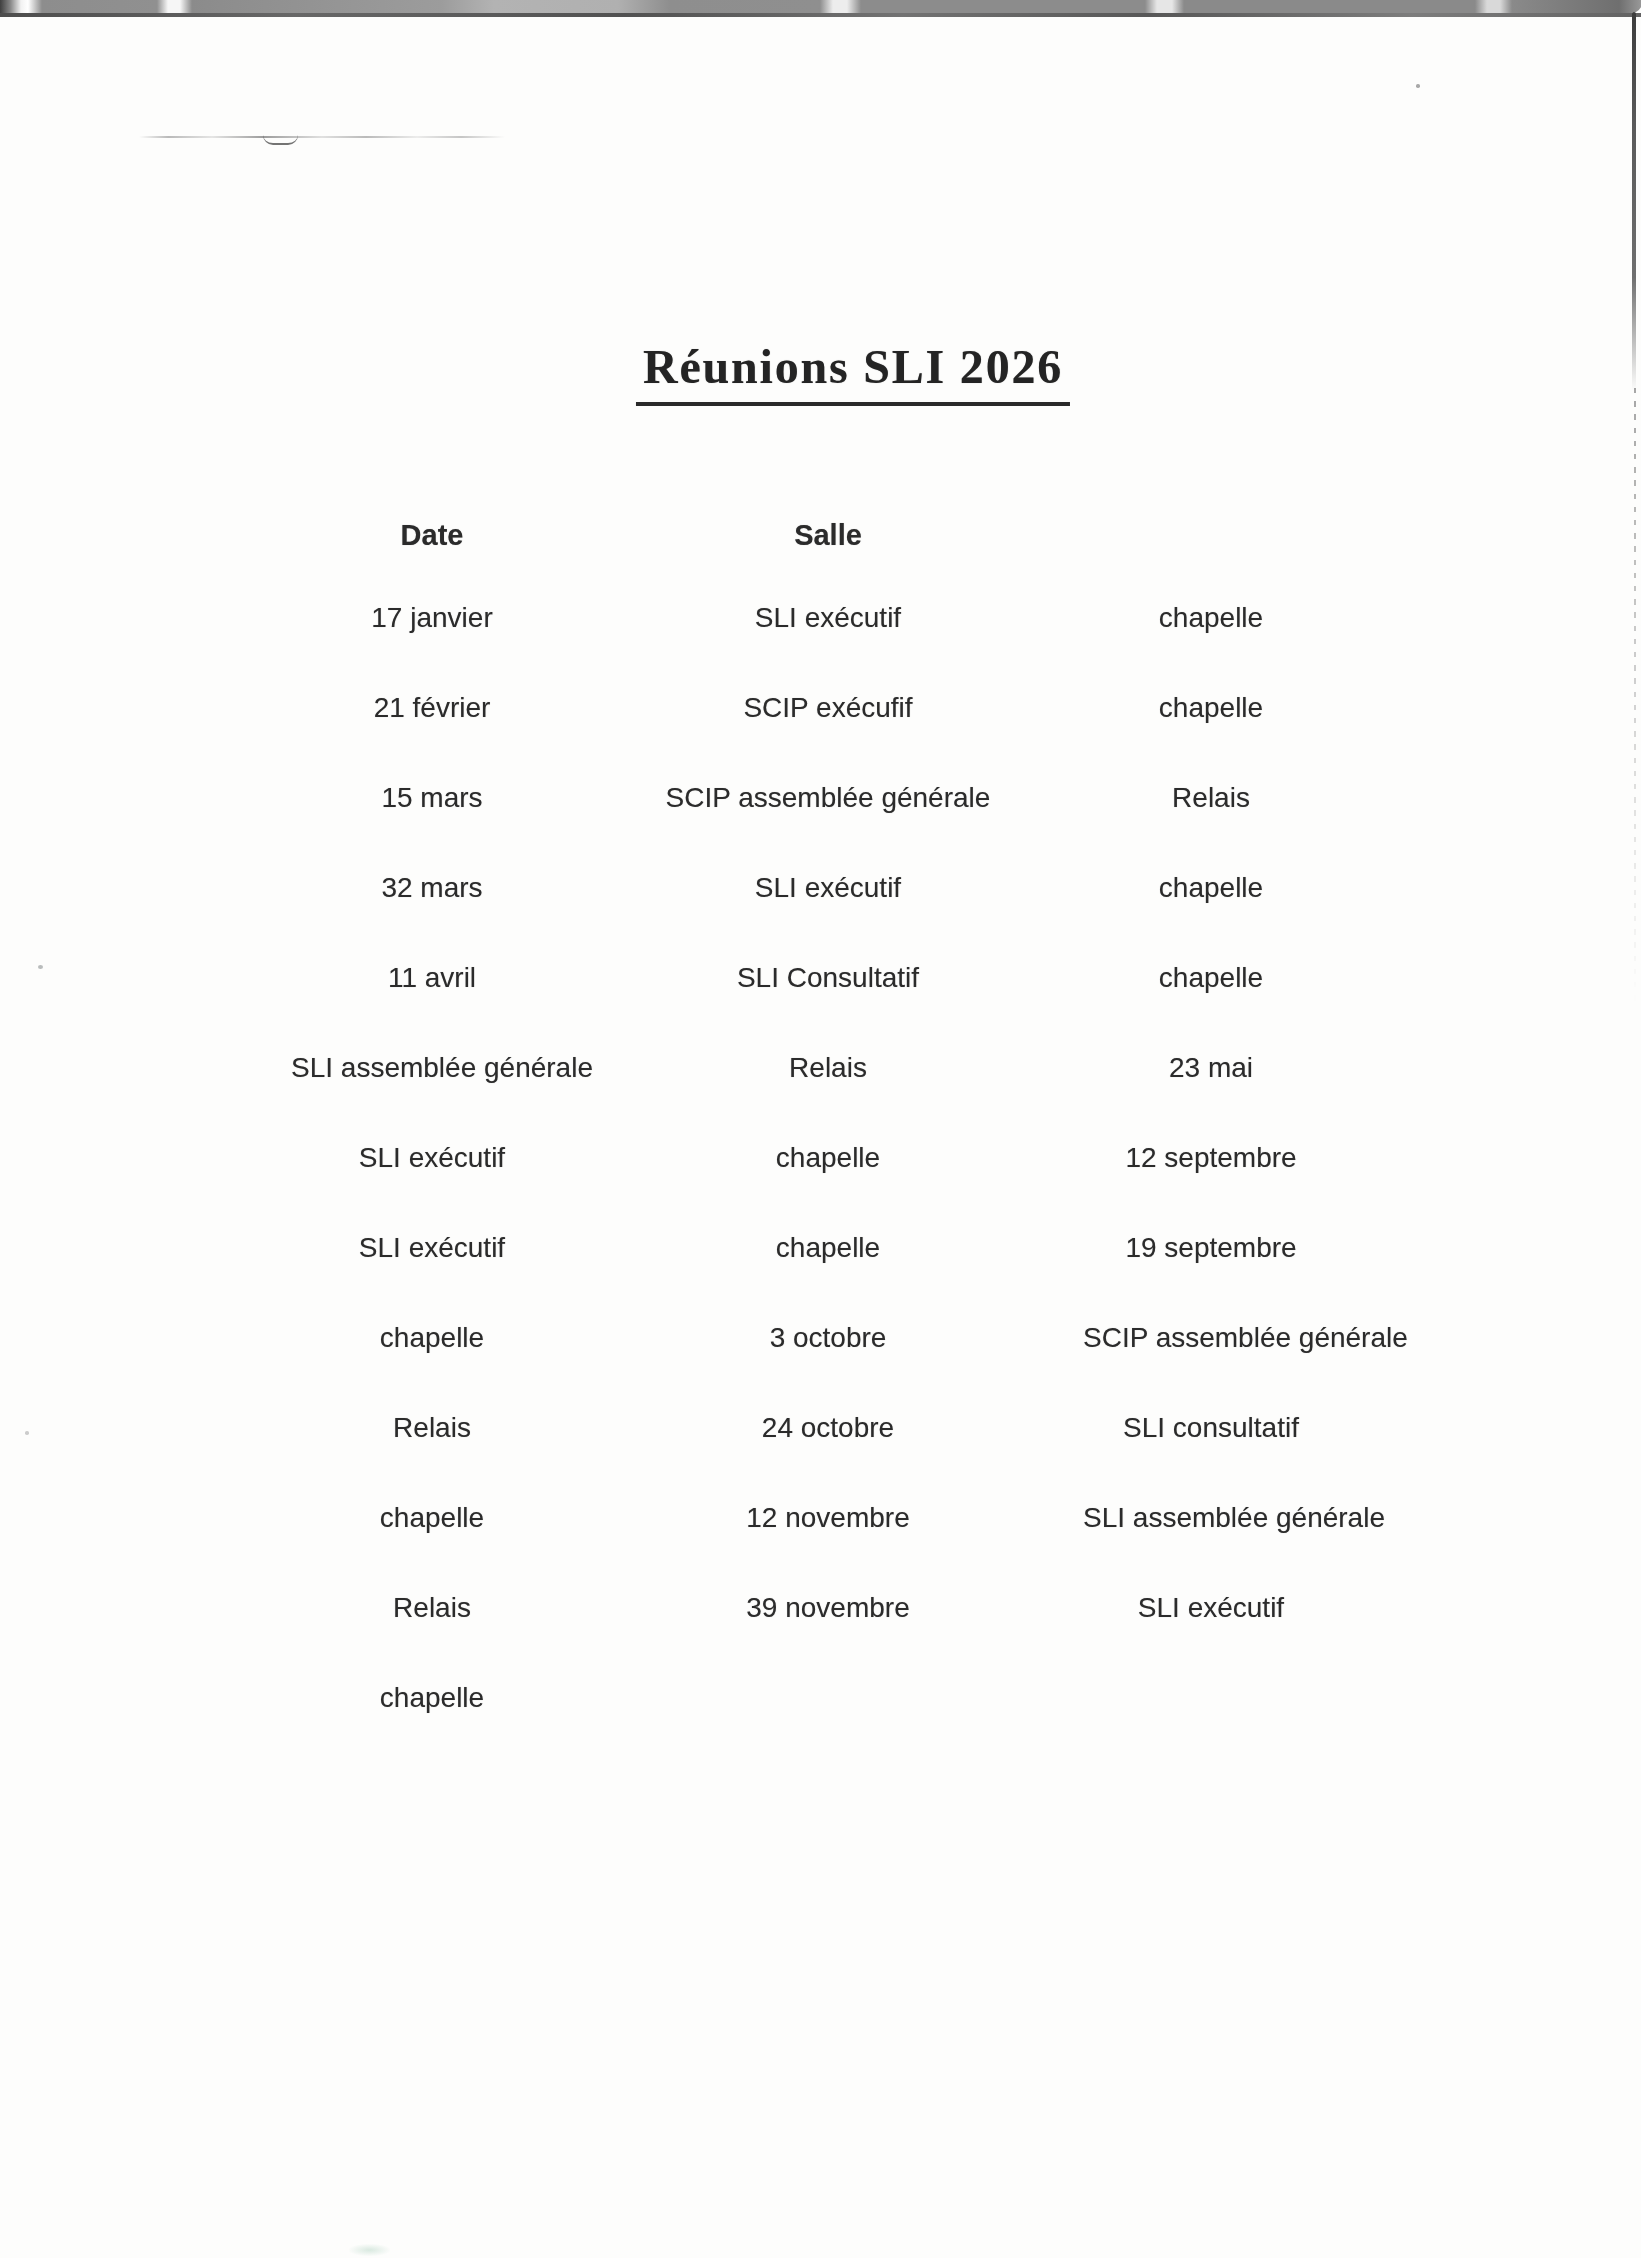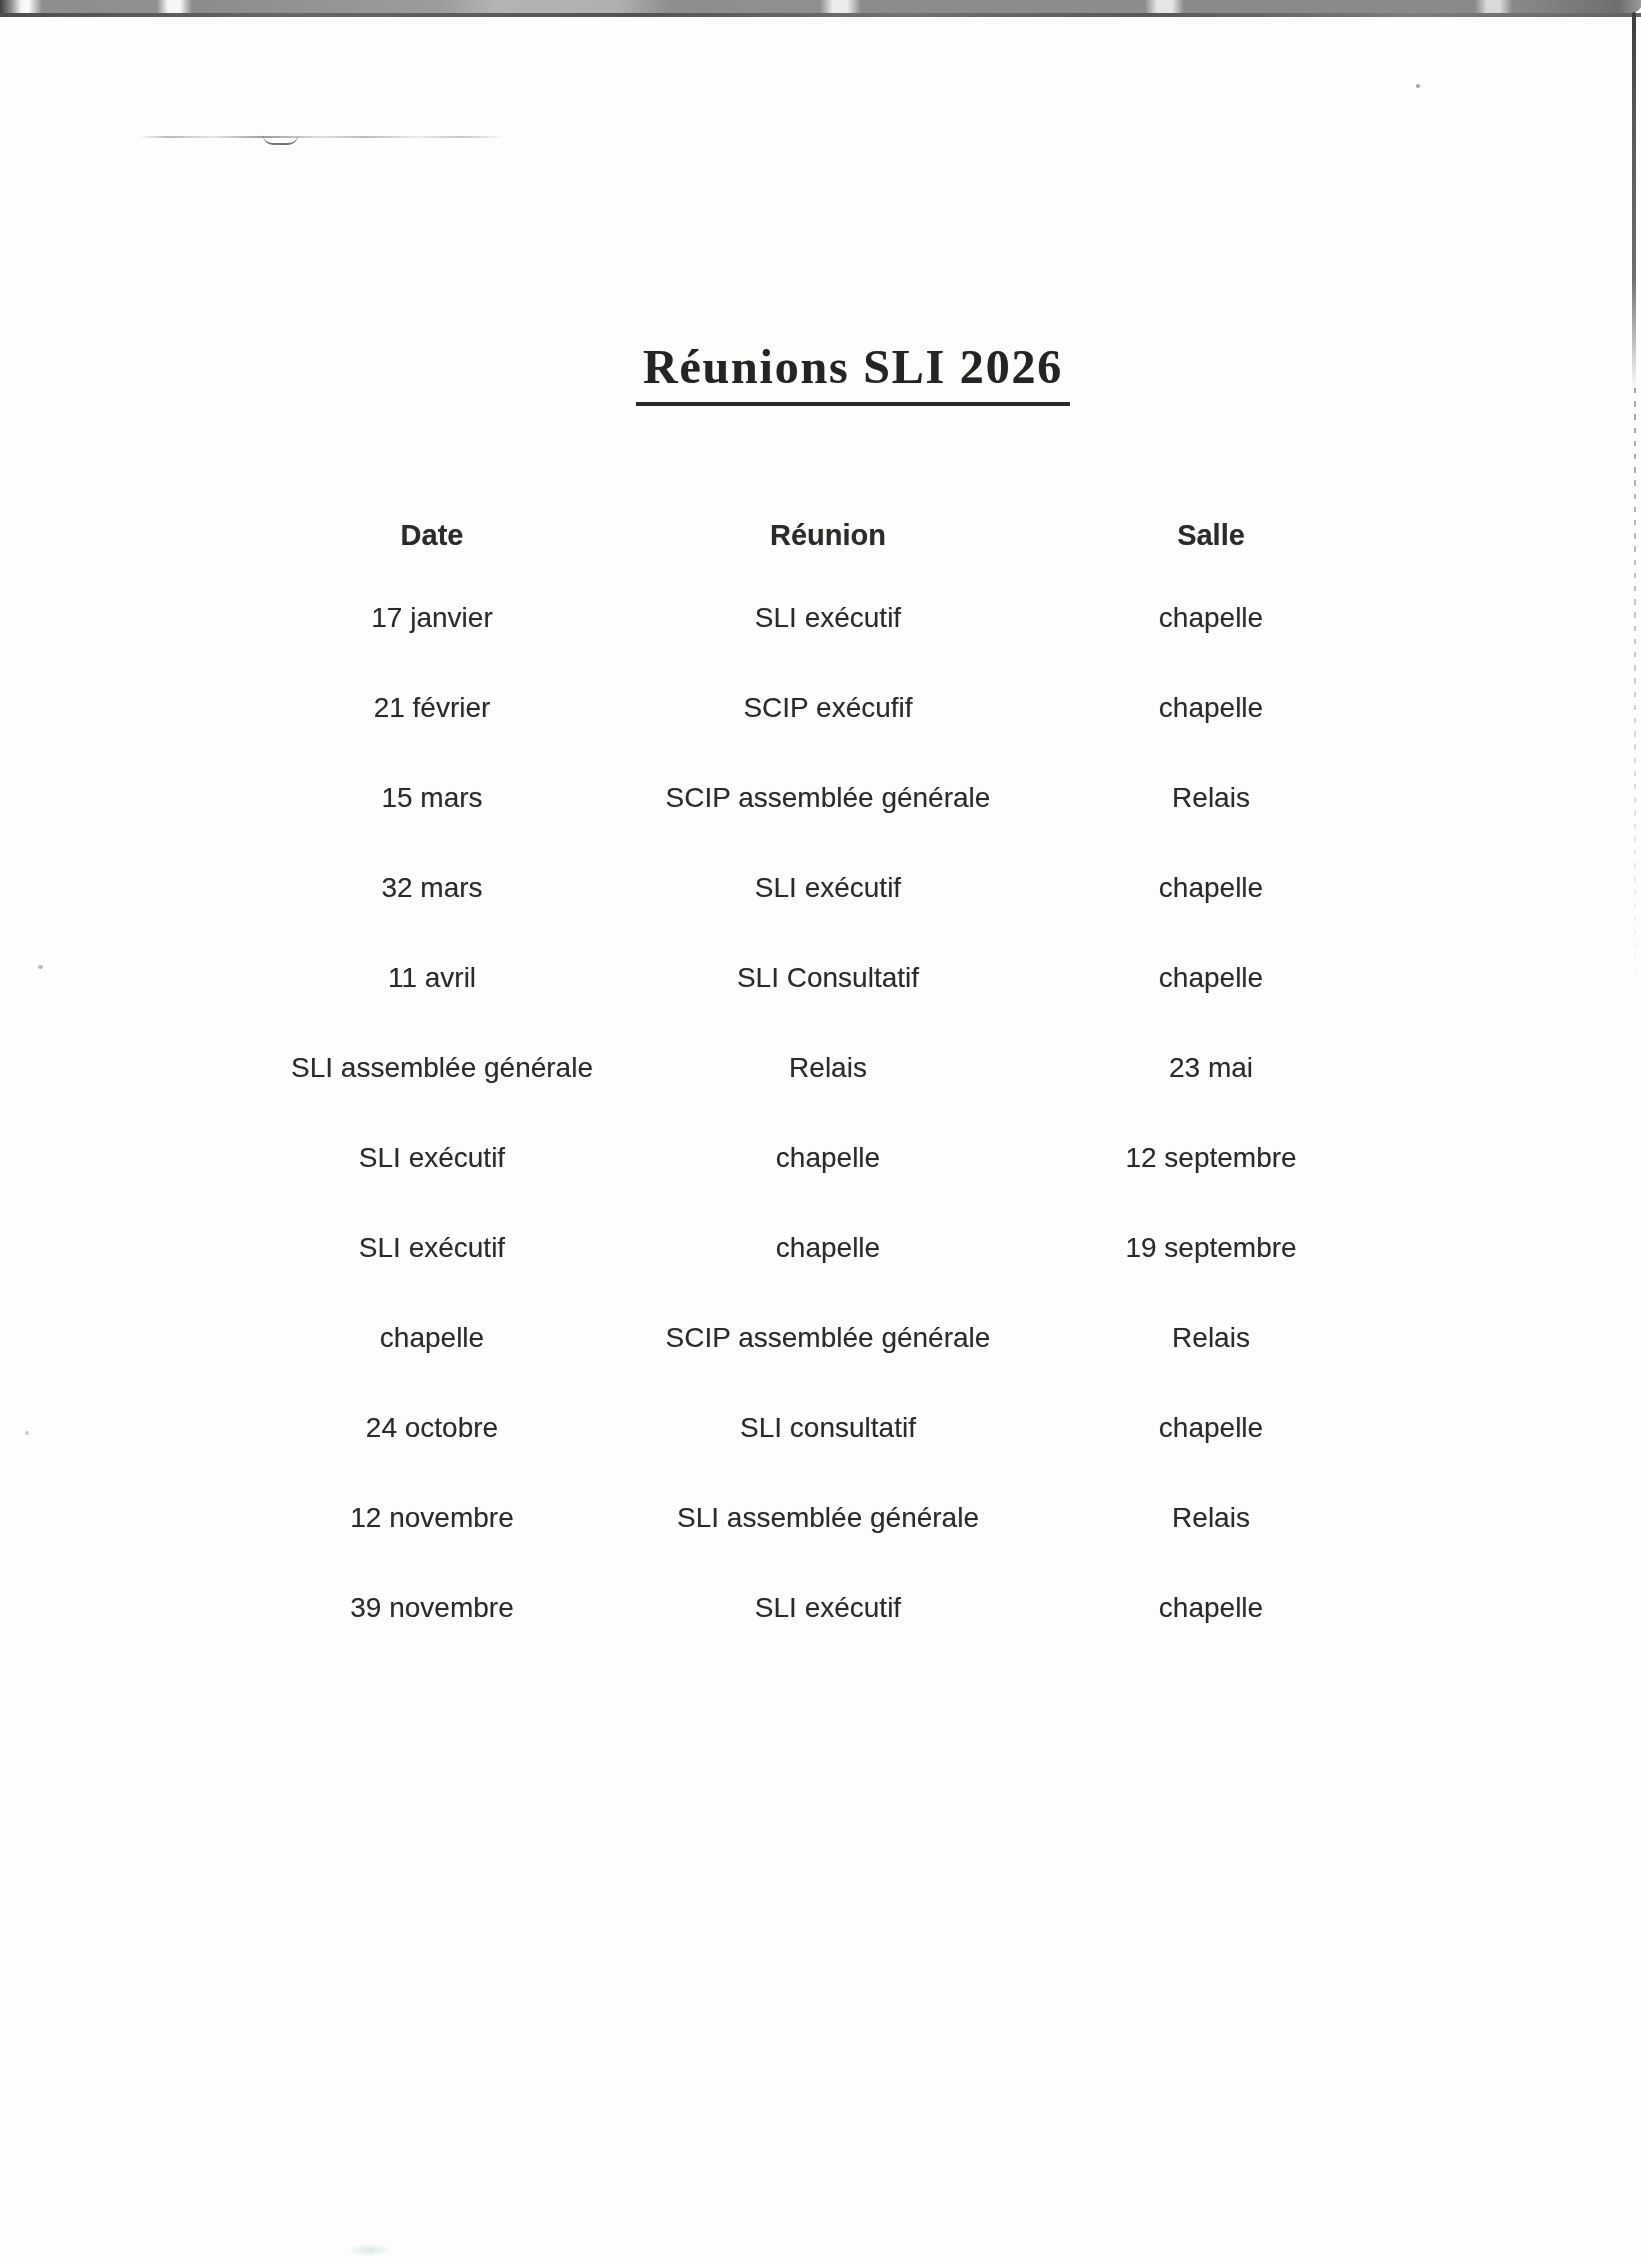--- a/index.html
+++ b/index.html
@@ -145,21 +145,20 @@
 </div>
 <div class="speck s1"></div>
 <div class="speck s2"></div>
 <div class="speck s3"></div>
 <div class="smudge-green"></div>
 
 <div class="title">Réunions SLI 2026</div>
 
 <div class="thead">
   <div class="th">Date</div>
-  <div class="th">Réunion</div>
   <div class="th">Salle</div>
 </div>
 
 <div class="tbody">
     <div class="cell">17 janvier</div>
     <div class="cell">SLI exécutif</div>
     <div class="cell">chapelle</div>
     <div class="cell">21 février</div>
     <div class="cell">SCIP exécufif</div>
     <div class="cell">chapelle</div>
@@ -175,20 +174,21 @@
     <div class="cell">SLI assemblée générale</div>
     <div class="cell">Relais</div>
     <div class="cell">23 mai</div>
     <div class="cell">SLI exécutif</div>
     <div class="cell">chapelle</div>
     <div class="cell">12 septembre</div>
     <div class="cell">SLI exécutif</div>
     <div class="cell">chapelle</div>
     <div class="cell">19 septembre</div>
     <div class="cell">chapelle</div>
+    <div class="cell">3 octobre</div>
     <div class="cell">SCIP assemblée générale</div>
     <div class="cell">Relais</div>
     <div class="cell">24 octobre</div>
     <div class="cell">SLI consultatif</div>
     <div class="cell">chapelle</div>
     <div class="cell">12 novembre</div>
     <div class="cell">SLI assemblée générale</div>
     <div class="cell">Relais</div>
     <div class="cell">39 novembre</div>
     <div class="cell">SLI exécutif</div>

